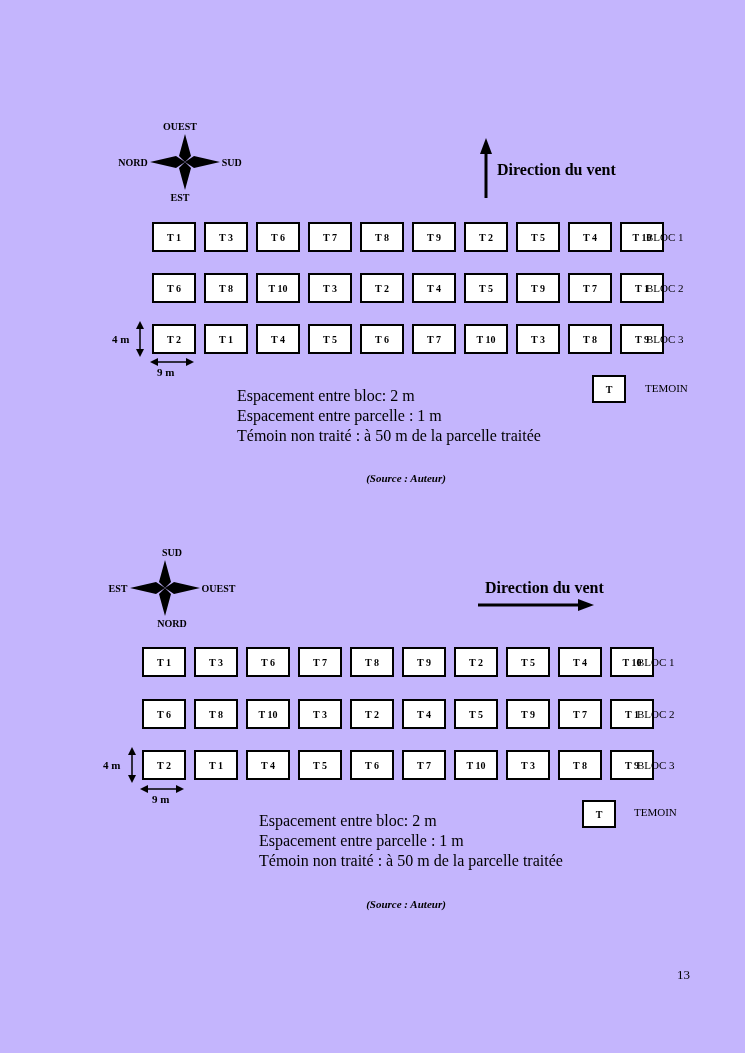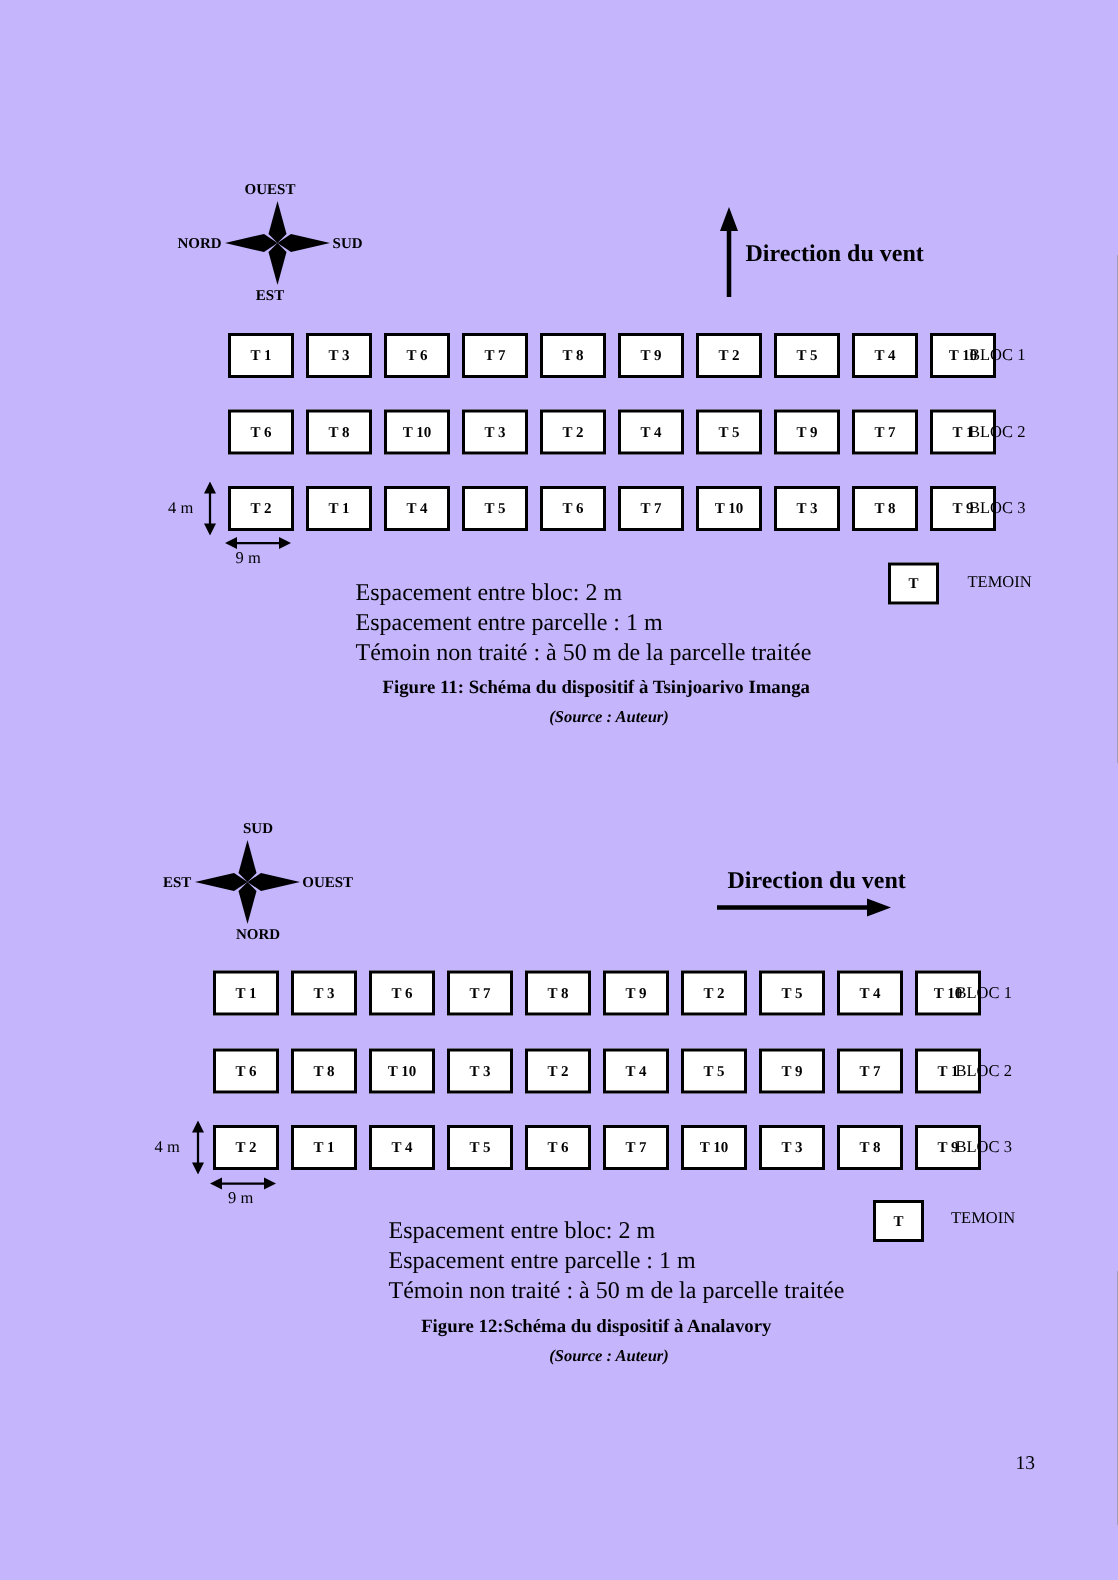--- a/index.html
+++ b/index.html
@@ -19,21 +19,21 @@
   .cell{
     width:40px;height:26px;border:2px solid #000;background:#fff;
     display:flex;align-items:center;justify-content:center;
     font-weight:bold;font-size:10px;white-space:nowrap;
   }
   .bloc-label{position:absolute;font-weight:normal;font-size:11px;white-space:nowrap;}
   .temoin-box{
     position:absolute;width:30px;height:24px;border:2px solid #000;background:#fff;
     display:flex;align-items:center;justify-content:center;font-weight:bold;font-size:10px;
   }
-  .dim-label{position:absolute;font-weight:normal;font-size:11px;white-space:nowrap;}
+  .dim-label{position:absolute;font-weight:bold;font-size:11px;white-space:nowrap;}
   .notes{position:absolute;font-size:16px;line-height:20px;white-space:nowrap;}
   .caption{position:absolute;left:50px;right:0;text-align:center;font-weight:bold;font-size:12.5px;}
   .source{position:absolute;left:67px;right:0;text-align:center;font-weight:bold;font-style:italic;font-size:11px;}
   .page-number{position:absolute;font-size:13px;}
   svg{display:block;}
 </style>
 </head>
 <body>
 
 <div class="page">
@@ -124,21 +124,20 @@
 
   <div class="temoin-box" style="left:592px;top:375px;">T</div>
   <div class="bloc-label" style="left:645px;top:382px;">TEMOIN</div>
 
   <div class="notes" style="left:237px;top:386px;">
     <div>Espacement entre bloc: 2 m</div>
     <div>Espacement entre parcelle : 1 m</div>
     <div>Témoin non traité : à 50 m de la parcelle traitée</div>
   </div>
 
-  <div class="caption" style="top:451px;">Figure 11: Schéma du dispositif à Tsinjoarivo Imanga</div>
   <div class="source" style="top:472px;">(Source : Auteur)</div>
 
   <div class="compass" style="left:97px;top:547px;">
     <div class="clabel">SUD</div>
     <div class="mid">
       <span class="clabel">EST</span>
       <span>
         <svg width="70" height="56" viewBox="0 0 70 56">
           <polygon points="35,0 41,22 35,28 29,22" fill="#000"></polygon>
           <polygon points="35,56 41,34 35,28 29,34" fill="#000"></polygon>
@@ -220,18 +219,17 @@
 
   <div class="temoin-box" style="left:582px;top:800px;">T</div>
   <div class="bloc-label" style="left:634px;top:806px;">TEMOIN</div>
 
   <div class="notes" style="left:259px;top:811px;">
     <div>Espacement entre bloc: 2 m</div>
     <div>Espacement entre parcelle : 1 m</div>
     <div>Témoin non traité : à 50 m de la parcelle traitée</div>
   </div>
 
-  <div class="caption" style="top:877px;">Figure 12:Schéma du dispositif à Analavory</div>
   <div class="source" style="top:898px;">(Source : Auteur)</div>
 
   <div class="page-number" style="left:677px;top:967px;">13</div>
 
 </div>
 
 </body></html>

